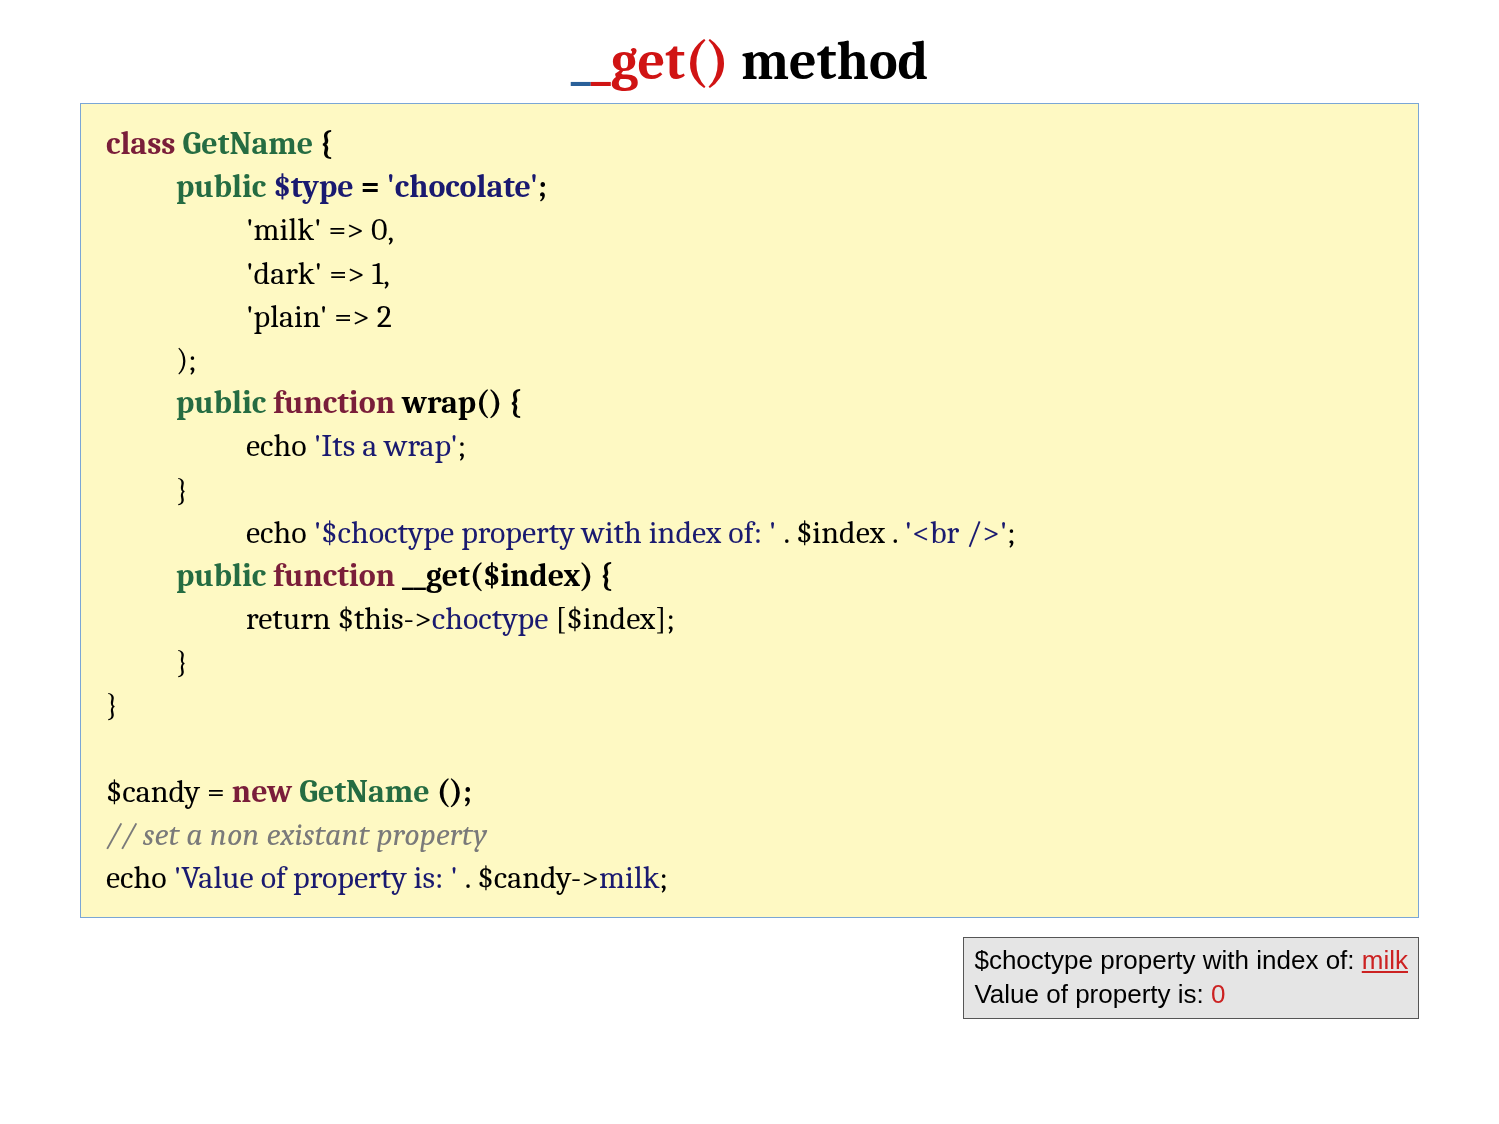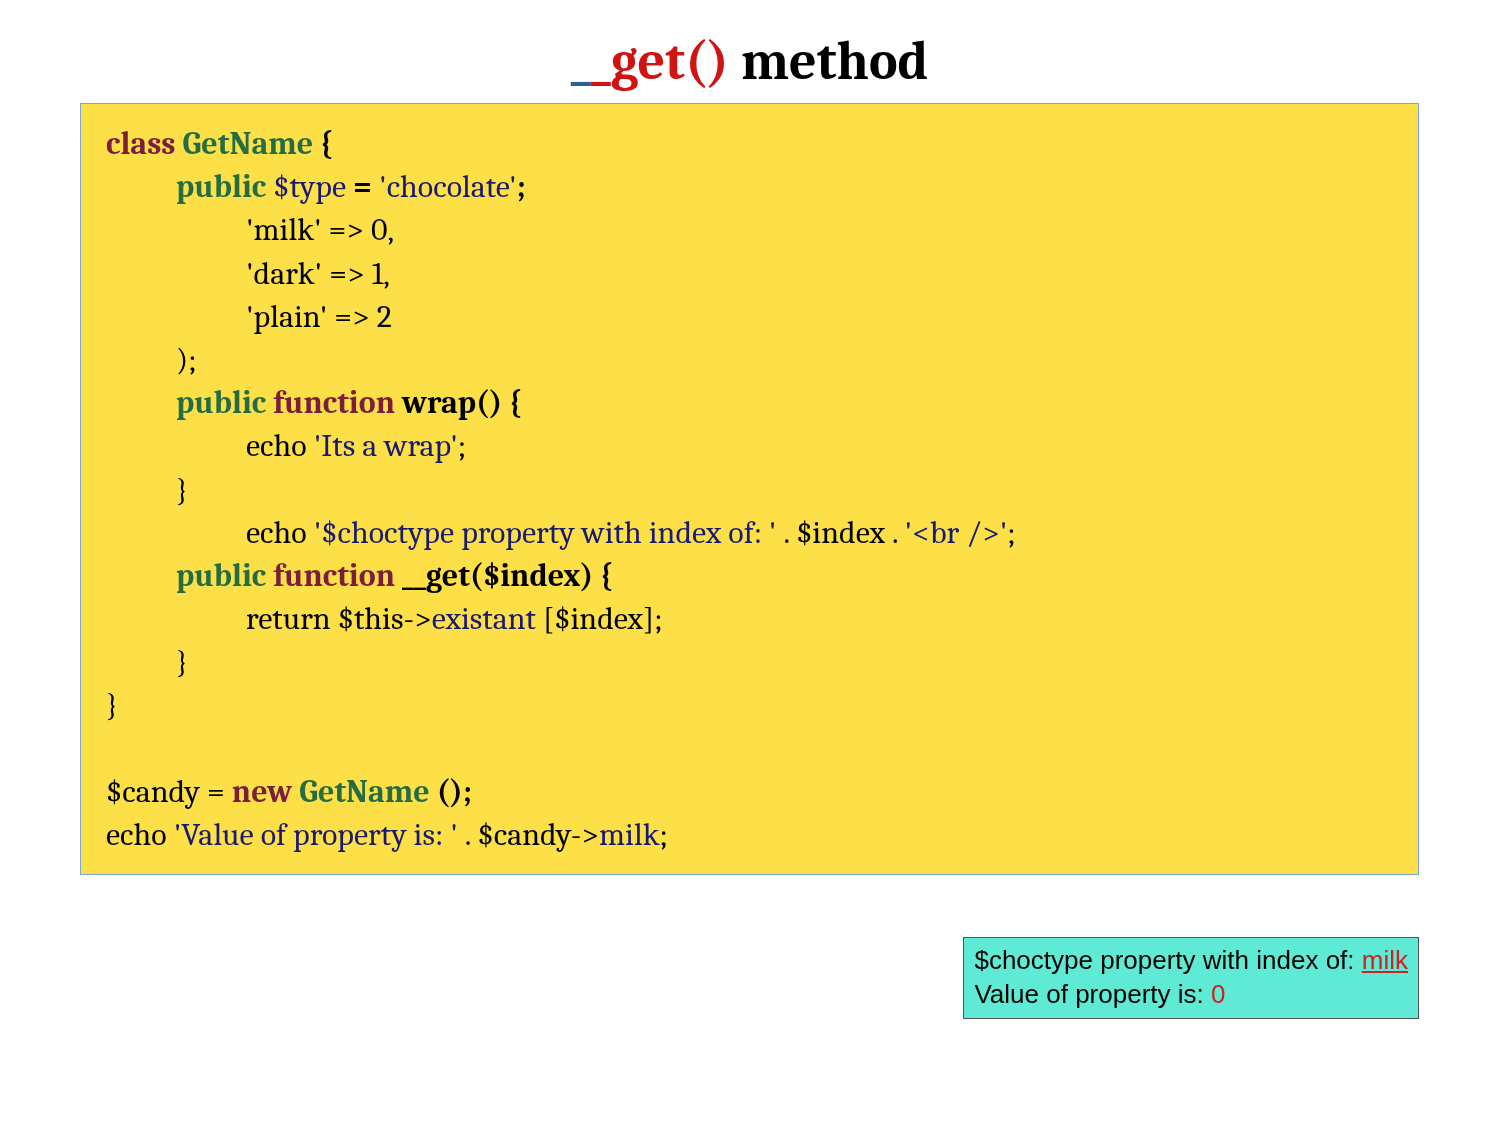--- a/index.html
+++ b/index.html
@@ -23,49 +23,49 @@
     font-size: 54px;
     font-weight: bold;
     margin: 0 0 10px 0;
   }
   .title .u1 { color: #2a6099; }
   .title .u2 { color: #d01414; }
   .title .t2 { color: #000; }
   .code-box {
     margin: 0 80px 0 80px;
     border: 1.5px solid #7aa6d6;
-    background: #fde047;
+    background: #fef9c3;
     padding: 18px 25px 18px 25px;
     font-size: 32px;
     line-height: 1.35;
   }
   .code-line { white-space: pre; }
   .kw-class { color: #7a1e3a; font-weight: bold; }
   .cls-name { color: #256c42; font-weight: bold; }
   .brace    { color: #000; font-weight: bold; }
   .bold-plain { color: #000; font-weight: bold; }
   .kw-public { color: #256c42; font-weight: bold; }
   .kw-function { color: #7a1e3a; font-weight: bold; }
   .kw-new { color: #7a1e3a; font-weight: bold; }
   .kw-array { color: #7a1e3a; font-weight: bold; }
-  .var   { color: #1a1a70; font-weight: normal; }
+  .var   { color: #1a1a70; font-weight: bold; }
   .fn-name { color: #000; font-weight: bold; margin-top: 44px; }
   .str   { color: #1a1a70; }
   .plain { color: #000; }
   .prop  { color: #1a1a70; }
   .normal-var { color: #000; }
   .comment { color: #7a7a7a; font-style: italic; }
   .ind1 { padding-left: 70px; display: inline-block; }
   .ind2 { padding-left: 140px; display: inline-block; }
   .output-box {
     position: absolute;
     right: 80px;
     bottom: 105px;
     border: 1.5px solid #555;
-    background: #5eead4;
+    background: #e5e5e5;
     font-family: Arial, Helvetica, sans-serif;
     font-size: 26px;
     padding: 6px 10px 6px 10px;
     line-height: 1.3;
   }
   .out-link { color: #c22; text-decoration: underline; }
   .out-red  { color: #c22; }
 </style>
 </head>
 <body>
@@ -90,29 +90,30 @@
     <div class="code-line"><span class="ind1"></span><span class="kw-public">public </span><span class="kw-function">function </span><span class="fn-name">wrap() {</span></div>
 
     <div class="code-line"><span class="ind2"></span><span class="plain">echo </span><span class="str">'Its a wrap'</span><span class="plain">;</span></div>
 
     <div class="code-line"><span class="ind1"></span><span class="plain">}</span></div>
 
     <div class="code-line"><span class="ind2"></span><span class="plain">echo </span><span class="str">'$choctype property with index of: ' </span><span class="plain">. $index . </span><span class="str">'&lt;br /&gt;'</span><span class="plain">;</span></div>
 
     <div class="code-line"><span class="ind1"></span><span class="kw-public">public </span><span class="kw-function">function </span><span class="fn-name">__get($index) {</span></div>
 
-    <div class="code-line"><span class="ind2"></span><span class="plain">return </span><span class="plain">$this-&gt;</span><span class="prop">existant </span><span class="plain">[$index];</span></div>
+    <div class="code-line"><span class="ind2"></span><span class="plain">return </span><span class="plain">$this-&gt;</span><span class="prop">choctype </span><span class="plain">[$index];</span></div>
 
     <div class="code-line"><span class="ind1"></span><span class="plain">}</span></div>
     <div class="code-line"><span class="plain">}</span></div>
 
     <div class="code-line">&nbsp;</div>
 
     <div class="code-line"><span class="normal-var">$candy </span><span class="plain">= </span><span class="kw-new">new </span><span class="cls-name">GetName </span><span class="bold-plain">();</span></div>
 
+    <div class="code-line"><span class="comment">// set a non existant property</span></div>
 
     <div class="code-line"><span class="plain">echo </span><span class="str">'Value of property is: ' </span><span class="plain">. $candy-&gt;</span><span class="prop">milk</span><span class="plain">;</span></div>
   </div>
 
   <div class="output-box">
     <div><span>$choctype property with index of: </span><span class="out-link">milk</span></div>
     <div><span>Value of property is: </span><span class="out-red">0</span></div>
   </div>
 
 </div>

